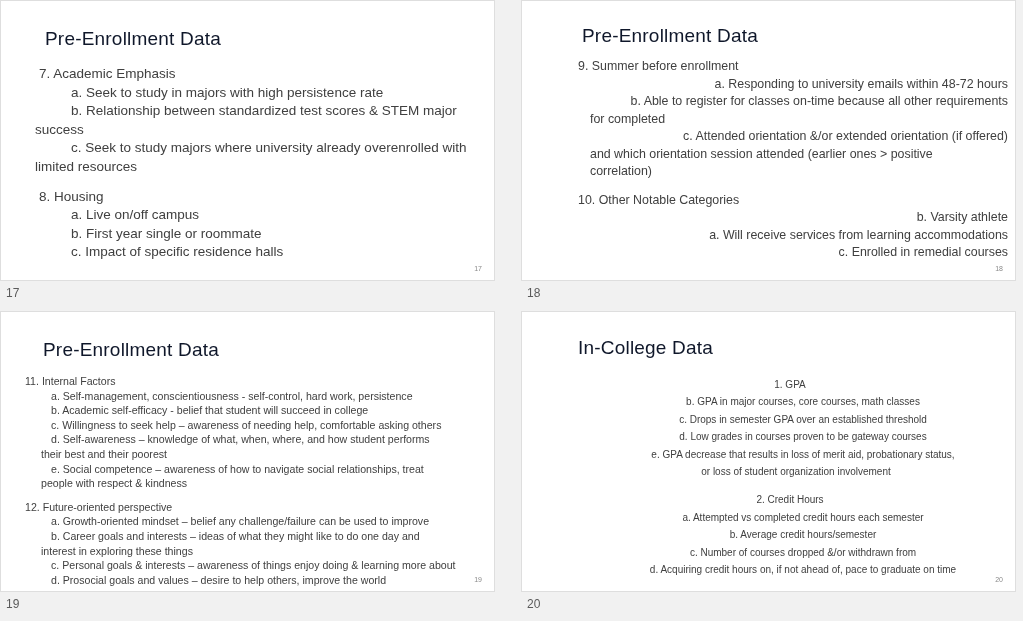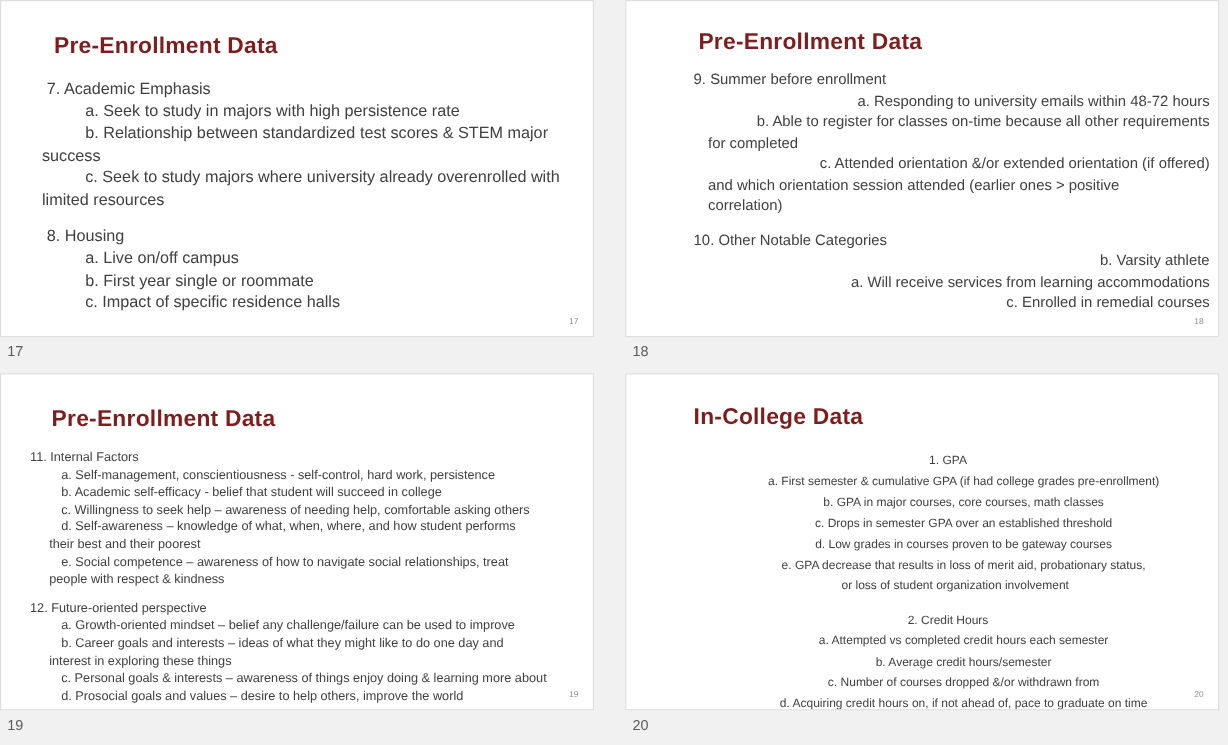--- a/index.html
+++ b/index.html
@@ -38,22 +38,22 @@
   }
   .slide-number {
     position: absolute;
     left: 6px;
     top: 286px;
     font-size: 12px;
     color: #5a5a5a;
   }
   .slide-title {
     position: absolute;
-    color: #7f1d1d;
-    font-weight: bold;
+    color: #0f172a;
+    font-weight: normal;
     letter-spacing: 0.2px;
   }
   .slide-body {
     position: absolute;
     color: #404040;
   }
   .corner-num {
     position: absolute;
     right: 12px;
     bottom: 8px;
@@ -165,21 +165,20 @@
       <div class="corner-num">19</div>
     </div>
     <div class="slide-number">19</div>
   </div>
 
   <div class="slide-wrap col2 row2">
     <div class="slide s20">
       <div class="slide-title">In-College Data</div>
       <div class="slide-body" id="body-3">
           <div class="line lvl1">1. GPA</div>
-          <div class="line lvl2">a.   First semester &amp; cumulative GPA (if had college grades pre-enrollment)</div>
           <div class="line lvl2">b.   GPA in major courses, core courses, math classes</div>
           <div class="line lvl2">c.   Drops in semester GPA over an established threshold</div>
           <div class="line lvl2">d.   Low grades in courses proven to be gateway courses</div>
           <div class="line lvl2">e.   GPA decrease that results in loss of merit aid, probationary status,</div>
           <div class="line cont">or loss of student organization involvement</div>
           <div class="gap"></div>
           <div class="line lvl1">2. Credit Hours</div>
           <div class="line lvl2">a.   Attempted vs completed credit hours each semester</div>
           <div class="line lvl2">b.   Average credit hours/semester</div>
           <div class="line lvl2">c.   Number of courses dropped &amp;/or withdrawn from</div>

